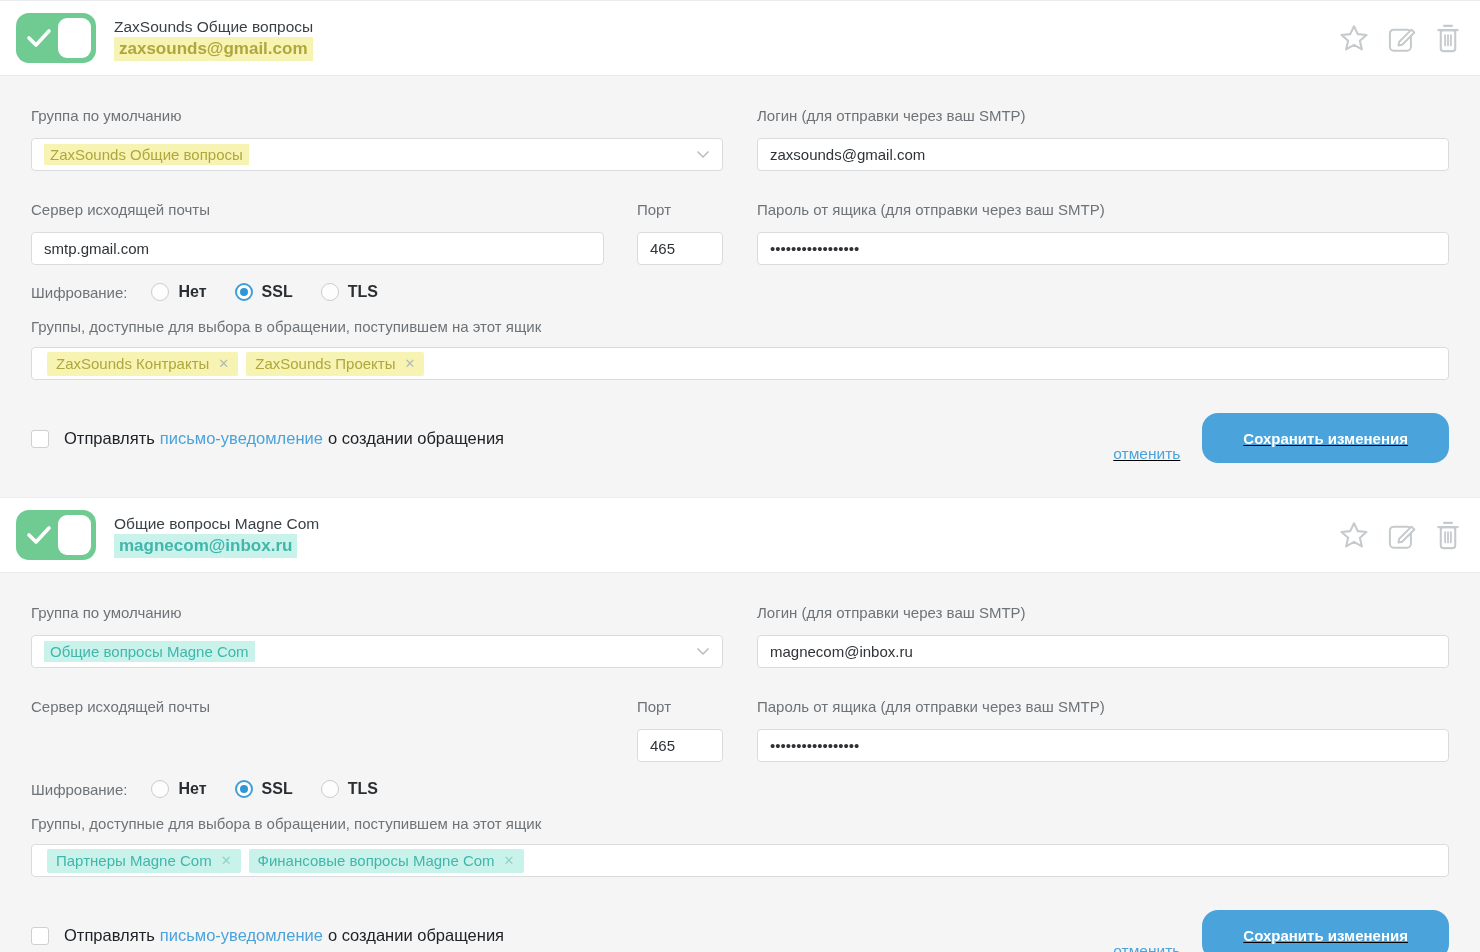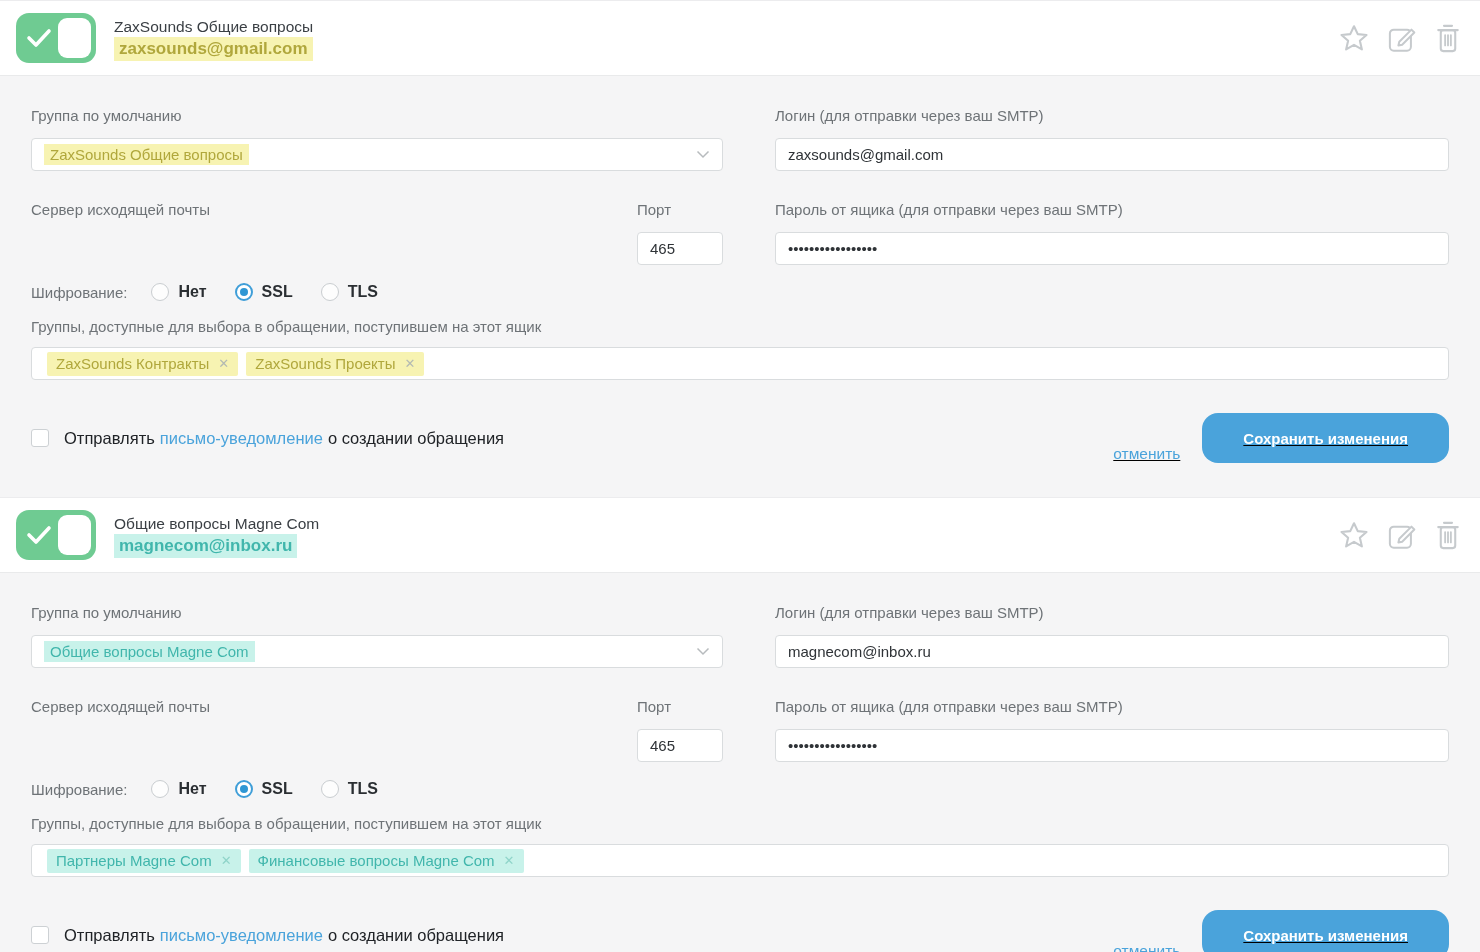--- a/index.html
+++ b/index.html
@@ -12,21 +12,21 @@
   .toggle{ width:80px; height:50px; background:#6fcb92; border-radius:13px; position:relative; flex:0 0 auto; cursor:pointer; }
   .toggle .check{ position:absolute; left:10px; top:14px; }
   .toggle .knob{ position:absolute; right:5px; top:5px; width:33px; height:40px; background:#fff; border-radius:9px; }
   .head-text{ margin-left:18px; }
   .head-title{ font-size:15.5px; color:#3a3f44; line-height:21px; }
   .head-email{ display:inline-block; font-size:17px; font-weight:bold; padding:1px 5px; line-height:22px; }
   .head-icons{ margin-left:auto; display:flex; align-items:center; gap:15px; }
   .icon-btn{ width:32px; height:32px; display:flex; align-items:center; justify-content:center; cursor:pointer; }
 
   .panel-body{ padding:0 31px; background:#f5f5f6; }
-  .form-grid{ display:flex; gap:52px; }
+  .form-grid{ display:flex; gap:34px; }
   .col-left{ flex:0 0 692px; }
   .col-right{ flex:1; }
   .field-label{ display:block; font-size:15px; color:#6e7377; margin:30px 0 14px; }
   .field-label.first{ margin-top:31px; }
   .tb{ width:100%; height:33px; background:#fff; border:1px solid #d9dcde; border-radius:4px;
        font-family:inherit; font-size:15px; color:#2f3337; padding:0 12px; outline:none; }
   .select{ width:100%; height:33px; background:#fff; border:1px solid #d9dcde; border-radius:4px;
        display:flex; align-items:center; padding:0 12px; cursor:pointer; position:relative; }
   .select .chev{ margin-left:auto; }
   .hl{ padding:2px 6px; font-size:15px; }
@@ -46,21 +46,21 @@
   .radio-text{ margin-left:9px; font-size:16px; font-weight:bold; color:#2a2e32; }
 
   .groups-label{ margin-top:14px; margin-bottom:12px; }
   .tags-box{ width:100%; min-height:33px; background:#fff; border:1px solid #d9dcde; border-radius:4px;
        display:flex; align-items:center; padding:0 15px; }
   .tag{ display:inline-flex; align-items:center; padding:3px 9px 4px 9px; margin-right:8px; border-radius:2px; font-size:15px; }
   .tag-remove{ margin-left:9px; color:#b3bab3; font-size:13px; cursor:pointer; }
   .panel--teal .tag-remove{ color:#8fd4c9; }
 
   .actions-row{ margin-top:33px; padding-bottom:34px; display:flex; align-items:center; justify-content:space-between; }
-  .notify{ display:flex; align-items:flex-start; }
+  .notify{ display:flex; align-items:flex-end; }
   .checkbox{ width:18px; height:18px; background:#fff; border:1px solid #cdd1d4; border-radius:3px; cursor:pointer; flex:0 0 auto; }
   .notify-text{ margin-left:15px; font-size:16.5px; color:#202327; }
   .notify-link{ color:#4aa3db; cursor:pointer; margin:0 5px; }
   .buttons{ display:flex; align-items:flex-end;text-decoration:underline; }
   .cancel-link{ color:#4aa3db; font-size:15.5px; cursor:pointer; margin-right:22px; }
   .save-btn{ background:#4aa3db; color:#fff; border:none; border-radius:16px; height:50px; padding:0 41px;
        font-family:inherit; font-size:15px; font-weight:bold; cursor:pointer; }
   svg{ display:block; }
 </style>
 </head>
@@ -111,20 +111,21 @@
           <span class="hl">ZaxSounds Общие вопросы</span>
           <span class="chev">
             <svg width="14" height="9" viewBox="0 0 14 9">
                 <polyline points="1.5,1.5 7,7 12.5,1.5" fill="none" stroke="#b7bbbe" stroke-width="1.5"></polyline>
               </svg>
           </span>
         </div>
         <div class="server-port">
           <div class="server">
             <label class="field-label">Сервер исходящей почты</label>
+            <input class="tb" value="smtp.gmail.com" style="">
           </div>
           <div class="port">
             <label class="field-label">Порт</label>
             <input class="tb" value="465" style="">
           </div>
         </div>
         <div class="radio-row">
           <span class="radio-caption">Шифрование:</span>
           <span class="radio-opt">
             <span class="radio-circle"></span>

